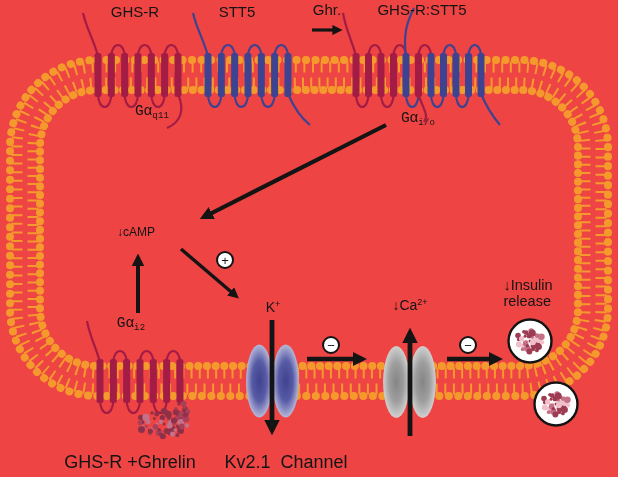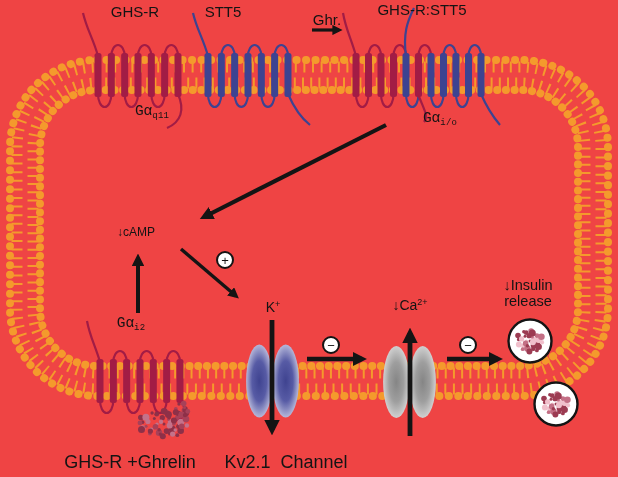--- a/index.html
+++ b/index.html
@@ -6,21 +6,21 @@
   .stage{position:relative;width:618px;height:477px;background:#ef4444;overflow:hidden;
          font-family:"Liberation Sans",sans-serif;color:#141414;}
   .stage svg{position:absolute;left:0;top:0;}
   .lbl{position:absolute;transform:translateX(-50%);white-space:nowrap;font-size:15px;line-height:1.05;color:#141414;}
   .s14{font-size:12px;}
   .s155{font-size:18px;}
   .gp{font-size:14.5px;font-family:Liberation Mono, monospace;}
   .gp sub{font-size:9px;vertical-align:-3px;letter-spacing:.2px;}
   .ion{font-size:14px;}
   .ion sup{font-size:9px;vertical-align:5px;}
-  .ins{font-size:14.5px;text-align:center;line-height:1.08;}
+  .ins{font-size:14.5px;line-height:1.08;}
   .chan{word-spacing:5px;text-align:center;}
   .op{position:absolute;width:14px;height:14px;margin-left:-9px;margin-top:-9px;
       border:2px solid #141414;border-radius:50%;display:flex;align-items:center;justify-content:center;
       font-size:13px;line-height:1;background:#fff;}
 </style>
 </head>
 <body>
 
 <div class="stage">
 
@@ -262,28 +262,28 @@
       <path d="M 386 125 L 204 217" fill="none" stroke="#141414" stroke-width="4.2" marker-end="url(#ah)"></path>
       <path d="M 181 249 L 236 296" fill="none" stroke="#141414" stroke-width="3.4" marker-end="url(#ah)"></path>
       <path d="M 138 313 L 138 258" fill="none" stroke="#141414" stroke-width="4" marker-end="url(#ah)"></path>
       <path d="M 272 320 L 272 430" fill="none" stroke="#141414" stroke-width="4.8" marker-end="url(#ah)"></path>
       <path d="M 307 359 L 362 359" fill="none" stroke="#141414" stroke-width="4.4" marker-end="url(#ah)"></path>
       <path d="M 410 436 L 410 333" fill="none" stroke="#141414" stroke-width="4.8" marker-end="url(#ah)"></path>
       <path d="M 447 359 L 498 359" fill="none" stroke="#141414" stroke-width="4.4" marker-end="url(#ah)"></path>
     </svg>
 
   <div class="lbl" style="left:135px;top:4px">GHS-R</div>
-  <div class="lbl" style="left:223px;top:4px">STT5</div>
-  <div class="lbl" style="left:327px;top:12px">Ghr.</div>
+  <div class="lbl" style="left:237px;top:4px">STT5</div>
+  <div class="lbl" style="left:327px;top:2px">Ghr.</div>
   <div class="lbl" style="left:422px;top:2px">GHS-R:STT5</div>
 
   <div class="lbl gp" style="left:152px;top:104px">
     <span>Gα</span><sub>q11</sub>
   </div>
-  <div class="lbl gp" style="left:440px;top:111px">
+  <div class="lbl gp" style="left:418px;top:111px">
     <span>Gα</span><sub>i/o</sub>
   </div>
   <div class="lbl gp" style="left:131px;top:316px">
     <span>Gα</span><sub>i2</sub>
   </div>
 
   <div class="lbl s14" style="left:136px;top:226px">↓cAMP</div>
   <div class="lbl ion" style="left:273px;top:300px">
     <span>K</span><sup>+</sup>
   </div>

